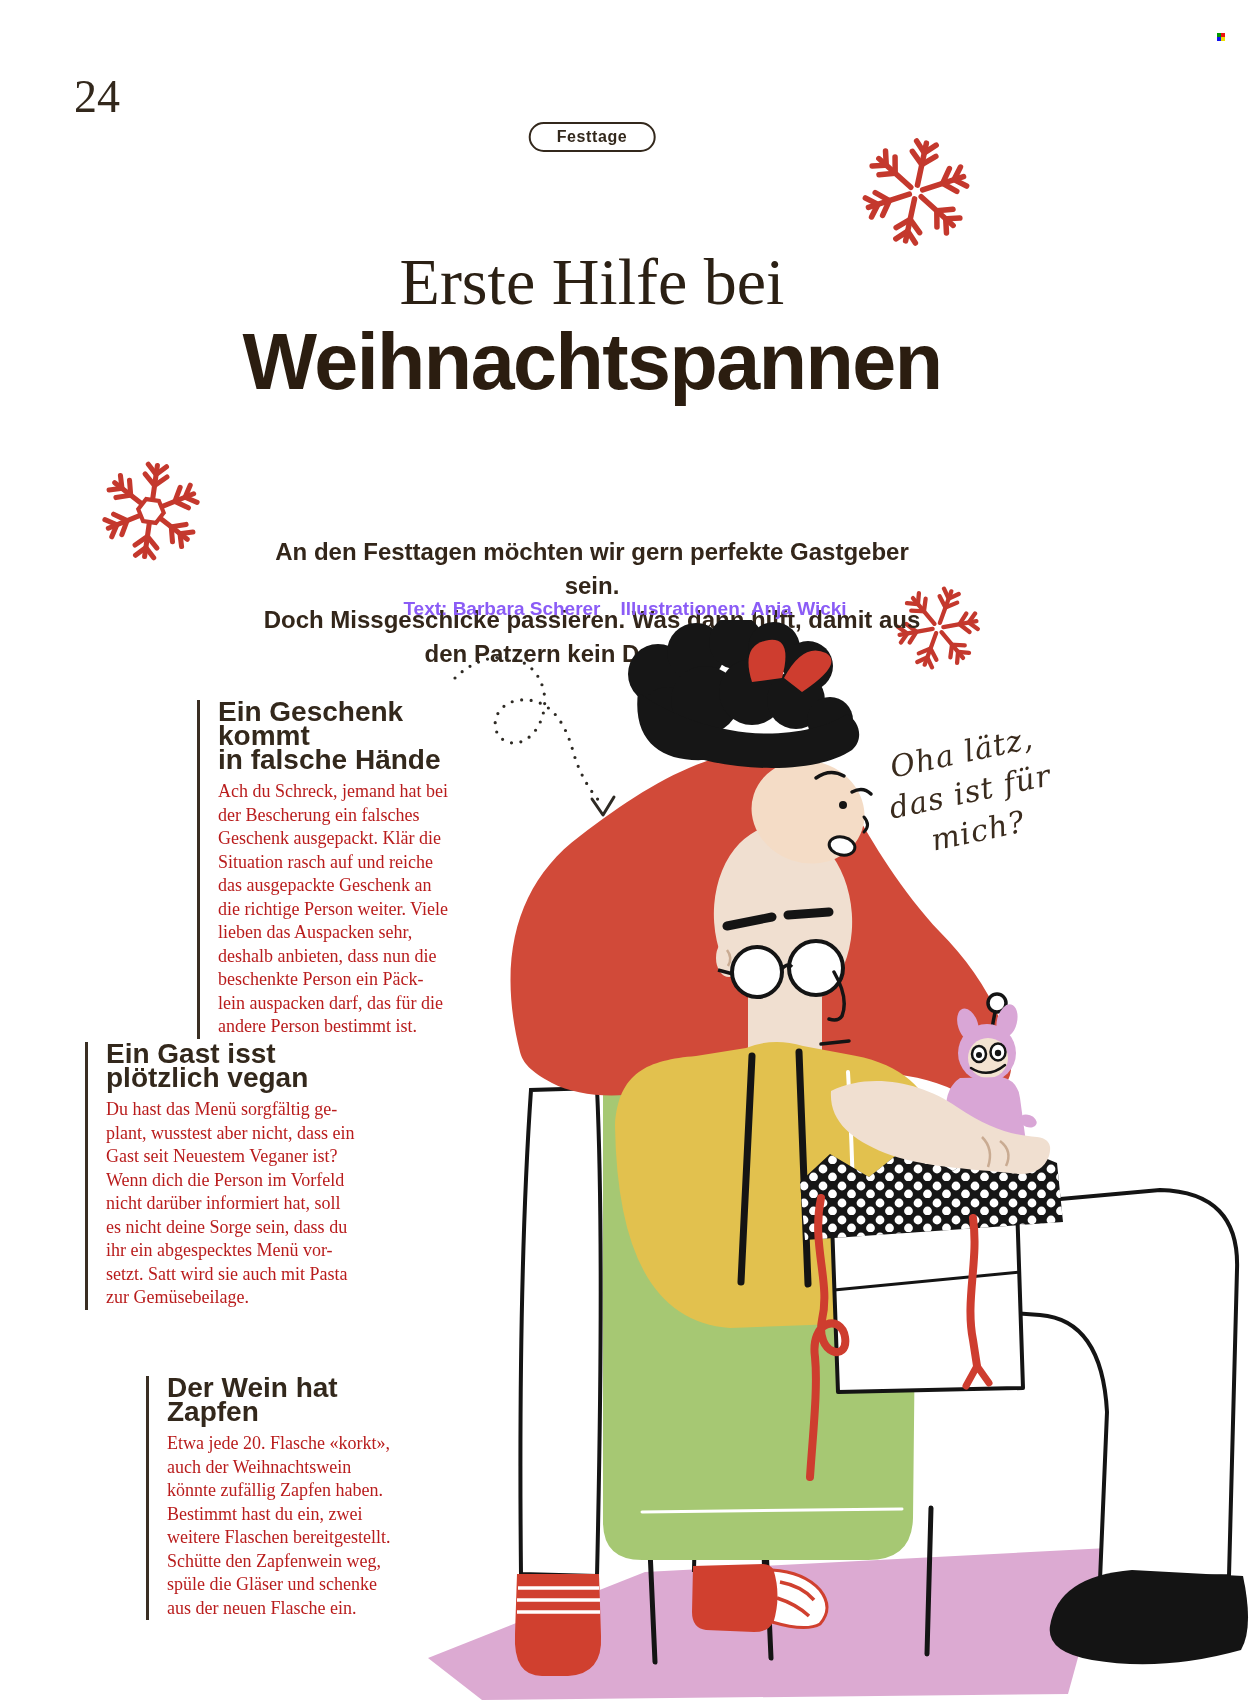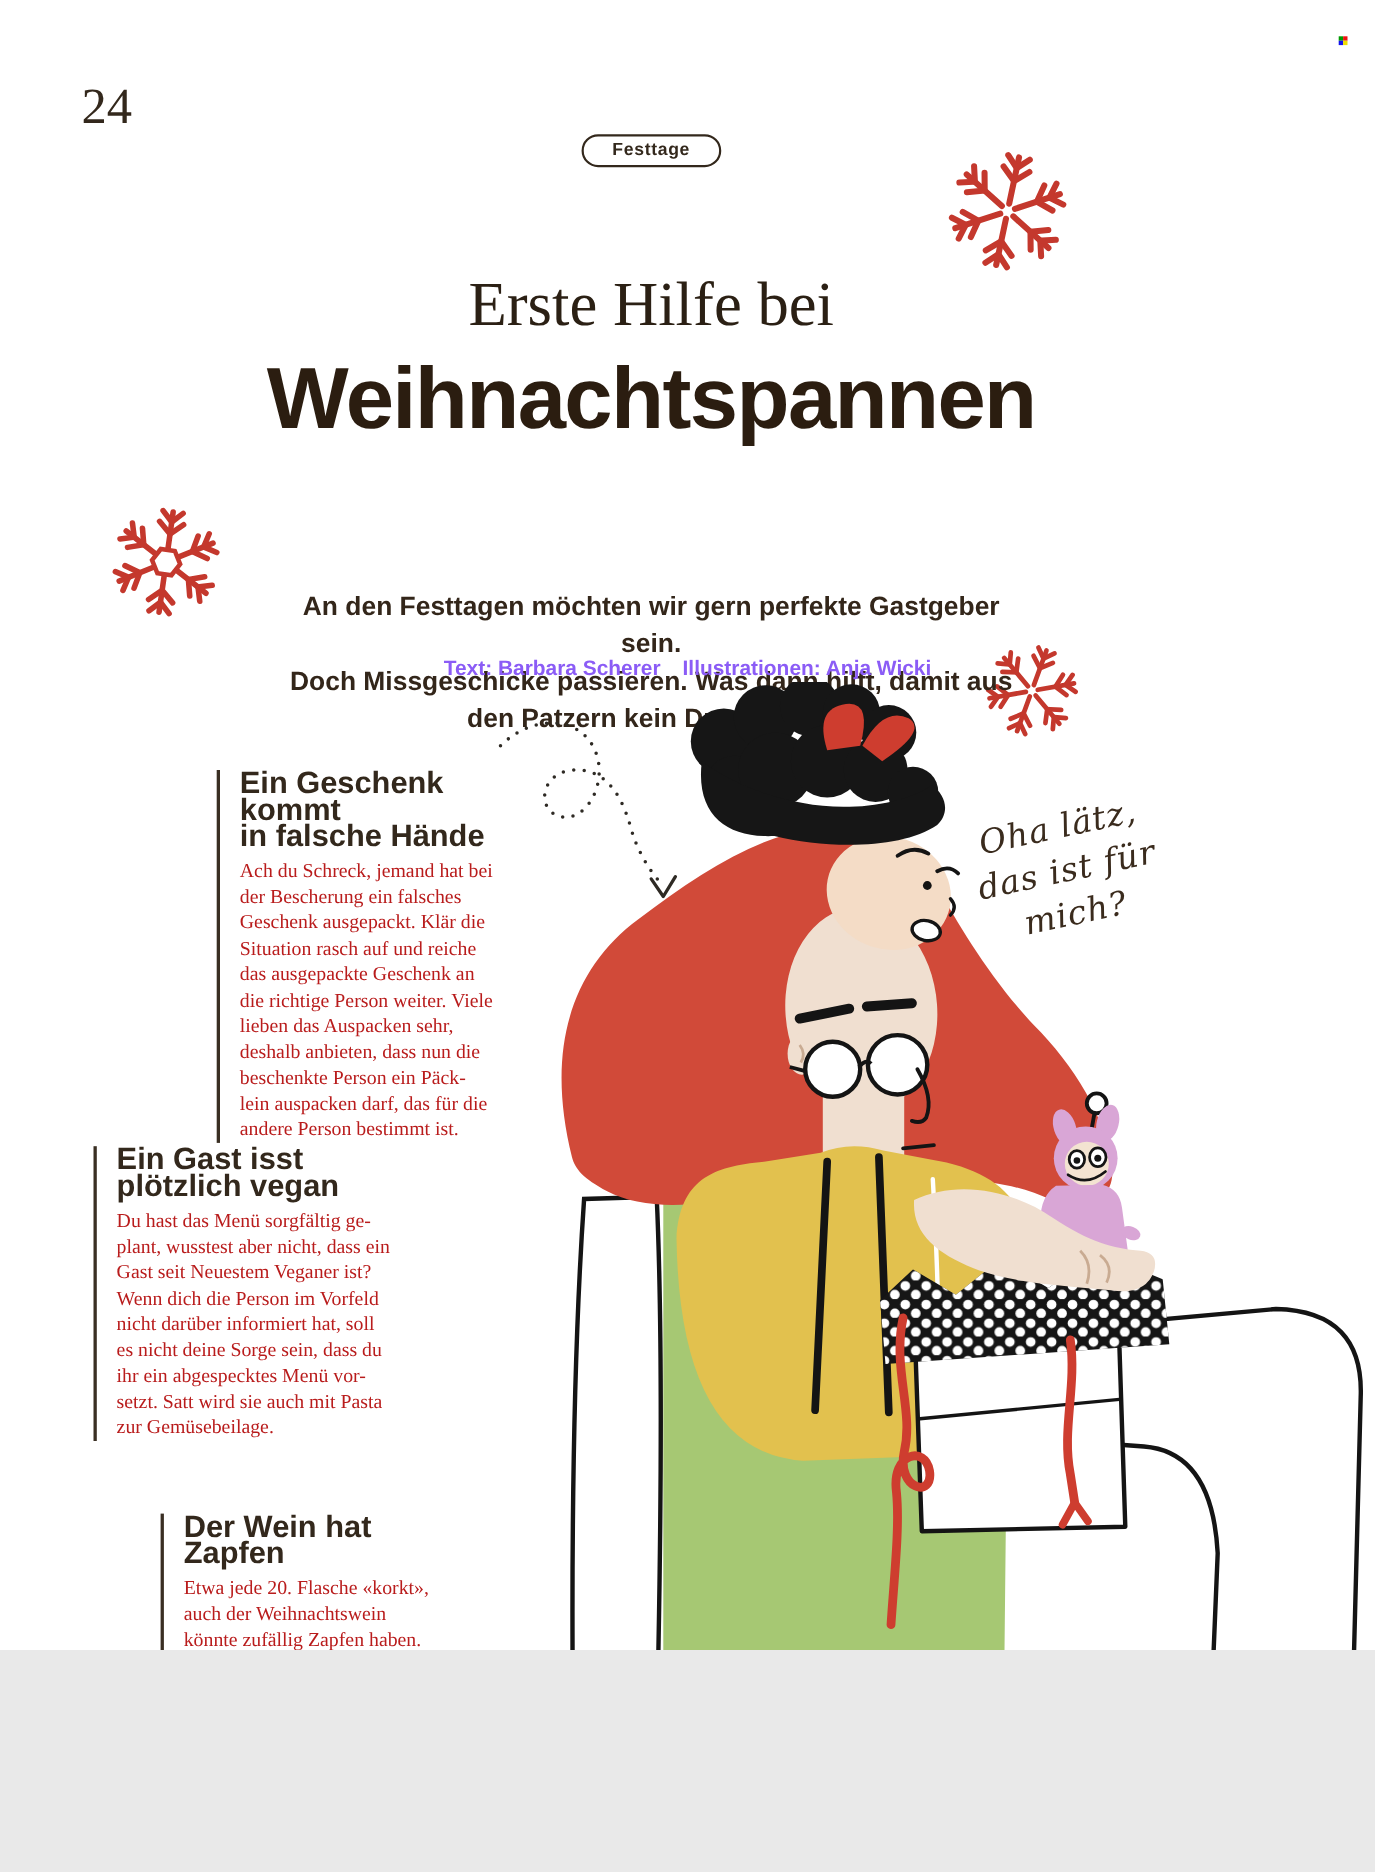--- a/index.html
+++ b/index.html
@@ -1,38 +1,38 @@
 <!DOCTYPE html>
 <html><head>
 <meta charset="utf-8">
 <style>
   * { margin:0; padding:0; box-sizing:border-box; }
   html,body { background:#e9e9e9; }
   .page {
-    position:relative; width:1250px; height:1500px; margin:0 auto;
+    position:relative; width:1250px; height:1702px; margin:0 auto;
     background:#ffffff; overflow:hidden;
     font-family:"Liberation Sans", sans-serif; color:#33281c;
   }
   .abs { position:absolute; }
   .pagenum { left:74px; top:70px; font-family:"Liberation Serif", serif; font-size:46px; color:#33281c; }
   .kicker {
     left:592px; top:72px; transform:translateX(-50%);
     font-family:"Liberation Serif", serif; font-size:40px; letter-spacing:12px;
     color:#33281c; white-space:nowrap; padding-left:12px;
   }
   .badge {
     left:592px; top:122px; transform:translateX(-50%);
     border:2px solid #33281c; border-radius:22px; padding:4px 26px;
     font-size:16px; font-weight:700; letter-spacing:0.6px; white-space:nowrap;
   }
   .regmark { left:1217px; top:33px; width:8px; height:8px; font-size:0; line-height:0; }
   .regmark span { display:inline-block; width:4px; height:4px; }
   .title-serif {
     left:592px; top:244px; transform:translateX(-50%);
-    font-family:"Liberation Serif", serif; font-size:57px; color:#2b2014; white-space:nowrap;
+    font-family:"Liberation Serif", serif; font-size:66px; color:#2b2014; white-space:nowrap;
   }
   .title-bold {
     left:592px; top:316px; transform:translateX(-50%);
     font-size:79px; font-weight:700; letter-spacing:-1.5px; color:#2b1d10; white-space:nowrap;
   }
   .intro {
     left:592px; top:489px; transform:translateX(-50%);
     font-size:24px; line-height:34px; font-weight:700; color:#33261a;
     text-align:center; white-space:pre-line;margin-top:46px;
   }

